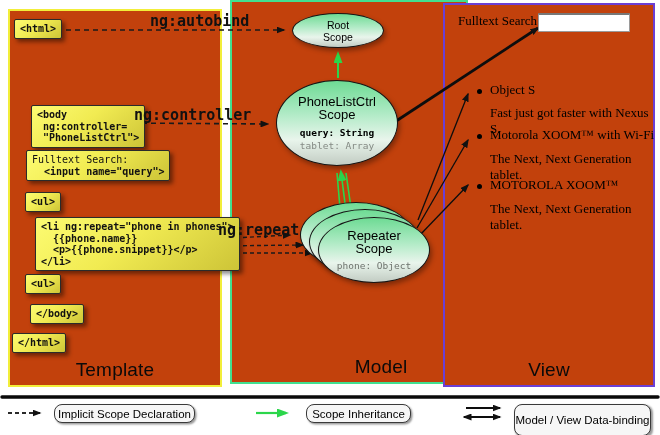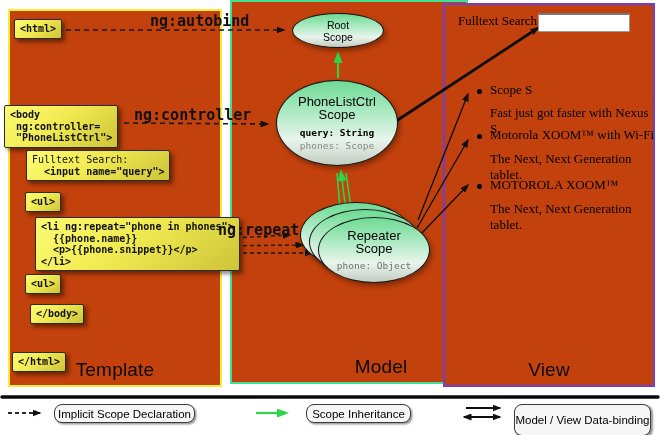--- a/index.html
+++ b/index.html
@@ -84,65 +84,65 @@
     <path d="M419,236 L468,185" stroke="#0d0d0d" stroke-width="1.3" fill="none" marker-end="url(#ahb)"></path>
 
     <path d="M2,397 L658,397" stroke="#0a0a0a" stroke-width="3.4" stroke-linecap="round"></path>
     <path d="M8,413 L40,413" stroke="#2a2a2a" stroke-width="1.8" stroke-dasharray="4,3" fill="none" marker-end="url(#ahb)"></path>
     <path d="M256,413 L286,413" stroke="#2bd64b" stroke-width="2.2" fill="none" marker-end="url(#ahg)"></path>
     <path d="M466,408 L500,408" stroke="#0d0d0d" stroke-width="1.8" fill="none" marker-end="url(#ahb)"></path>
     <path d="M464,417 L500,417" stroke="#0d0d0d" stroke-width="1.8" fill="none" marker-start="url(#ahbs)" marker-end="url(#ahb)"></path>
   </svg>
 
   <div class="ybox" style="left:14px;top:19px;">&lt;html&gt;</div>
-  <div class="ybox" style="left:4px;top:105px;">&lt;body
+  <div class="ybox" style="left:31px;top:105px;">&lt;body
  ng:controller=
  "PhoneListCtrl"&gt;</div>
   <div class="ybox" style="left:26px;top:150px;"><span style="font-weight:normal;">Fulltext Search:</span>
 <span>  &lt;input name="query"&gt;</span></div>
   <div class="ybox" style="left:25px;top:192px;">&lt;ul&gt;</div>
   <div class="ybox" style="left:35px;top:217px;">&lt;li ng:repeat="phone in phones"&gt;
   {{phone.name}}
   &lt;p&gt;{{phone.snippet}}&lt;/p&gt;
 &lt;/li&gt;</div>
   <div class="ybox" style="left:25px;top:274px;">&lt;ul&gt;</div>
   <div class="ybox" style="left:30px;top:304px;">&lt;/body&gt;</div>
-  <div class="ybox" style="left:12px;top:352px;">&lt;/html&gt;</div>
+  <div class="ybox" style="left:12px;top:333px;">&lt;/html&gt;</div>
 
   <div class="mono-label" style="left:150px;top:12px;">ng:autobind</div>
   <div class="mono-label" style="left:134px;top:106px;">ng:controller</div>
   <div class="mono-label" style="left:218px;top:221px;">ng:repeat</div>
 
   <div class="ellipse" style="left:292px;top:13px;width:92px;height:35px;">
     <div class="scope-title" style="font-size:10.5px;line-height:12px;">Root
 Scope</div>
   </div>
 
   <div class="ellipse" style="left:276px;top:80px;width:122px;height:86px;">
     <div class="scope-title">PhoneListCtrl
 Scope</div>
     <div style="height:5px;"></div>
     <div class="prop-bold">query: String</div>
-    <div class="prop-gray">phones: Scope</div>
+    <div class="prop-gray">tablet: Array</div>
   </div>
 
   <div class="ellipse" style="left:300px;top:202px;width:112px;height:66px;"></div>
   <div class="ellipse" style="left:309px;top:209px;width:112px;height:66px;"></div>
   <div class="ellipse" style="left:318px;top:217px;width:112px;height:66px;">
     <div class="scope-title">Repeater
 Scope</div>
     <div style="height:4px;"></div>
     <div class="prop-gray" style="color:#6e746e;">phone: Object</div>
   </div>
 
   <div class="view-search">Fulltext Search:</div>
   <input class="view-input" type="text" value="" style="">
 
   <div class="vbullet" style="left:477px;top:89px;"></div>
-  <div class="vitem-name" style="left:490px;top:82px;">Scope S</div>
+  <div class="vitem-name" style="left:490px;top:82px;">Object S</div>
   <div class="vitem-snip" style="left:490px;top:105px;">Fast just got faster with Nexus S.</div>
 
   <div class="vbullet" style="left:477px;top:134px;"></div>
   <div class="vitem-name" style="left:490px;top:127px;">Motorola XOOM™  with Wi-Fi</div>
   <div class="vitem-snip" style="left:490px;top:151px;">The Next, Next Generation tablet.</div>
 
   <div class="vbullet" style="left:477px;top:184px;"></div>
   <div class="vitem-name" style="left:490px;top:177px;">MOTOROLA XOOM™</div>
   <div class="vitem-snip" style="left:490px;top:201px;">The Next, Next Generation tablet.</div>
 

